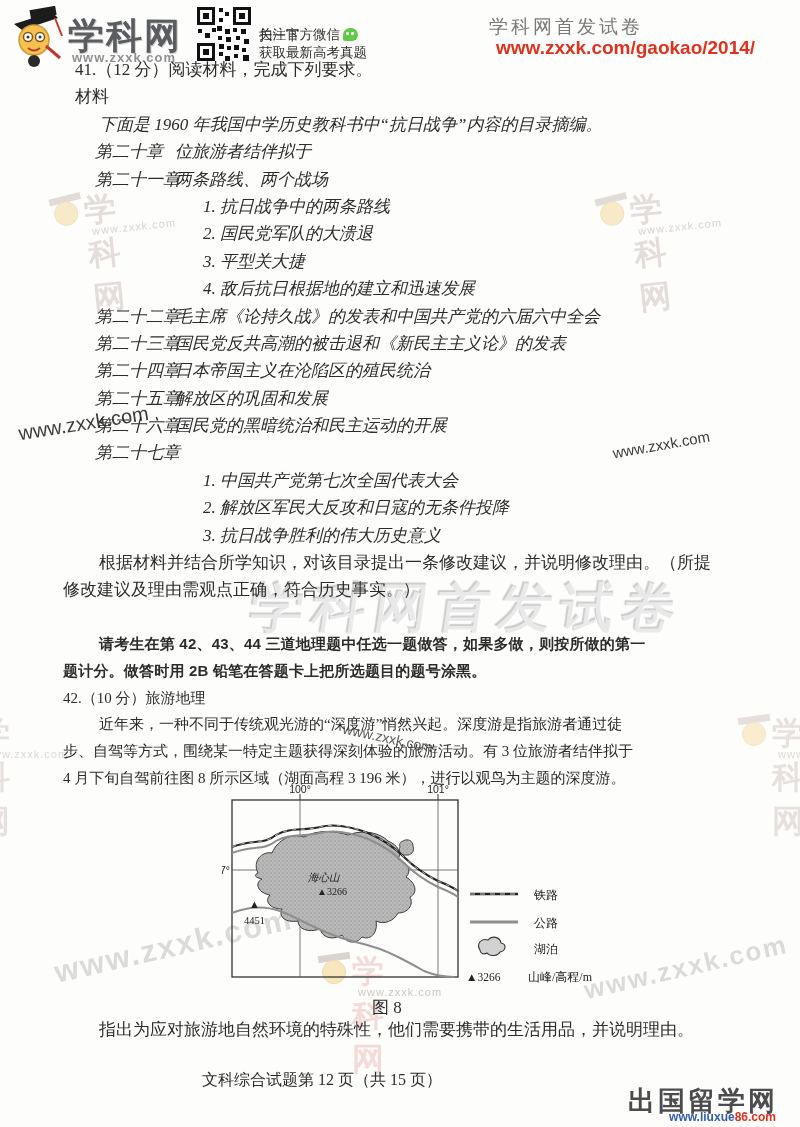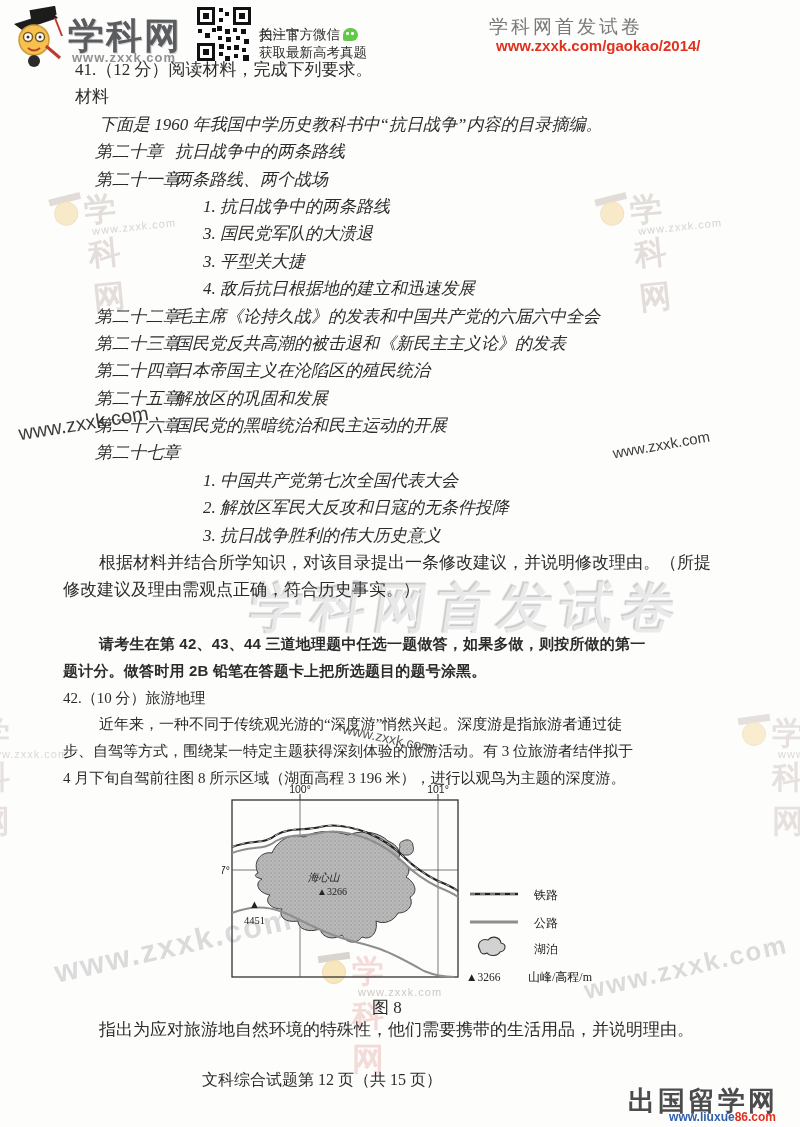--- a/index.html
+++ b/index.html
@@ -10,21 +10,21 @@
   .logo-wrap{position:absolute;left:8px;top:6px;width:185px;height:60px;}
   .logo-name{position:absolute;left:60px;top:6px;font-family:"Liberation Sans",sans-serif;
     font-size:36px;font-weight:bold;color:#5b5c5f;letter-spacing:2px;text-shadow:1px 1px 0 #cfcfcf;}
   .logo-url{position:absolute;left:64px;top:44px;font-family:"Liberation Sans",sans-serif;
     font-size:13px;font-weight:bold;color:#8f9092;letter-spacing:1px;}
   .qr{position:absolute;left:196px;top:6px;width:56px;height:56px;}
   .qr-cap{position:absolute;left:259px;font-family:"Liberation Sans",sans-serif;font-size:13.5px;color:#2e2e2e;}
   .hdr-right-title{position:absolute;left:489px;top:14px;font-family:"Liberation Sans",sans-serif;
     font-size:19px;color:#7a7a7a;letter-spacing:3px;}
   .hdr-right-url{position:absolute;left:496px;top:37px;font-family:"Liberation Sans",sans-serif;
-    font-size:15px;color:#e0301e;font-weight:bold;}
+    font-size:19px;color:#e0301e;font-weight:bold;}
   .wechat{display:inline-block;position:relative;width:15px;height:13px;background:#62c84a;
     border-radius:7px 7px 6px 2px;vertical-align:-2px;margin-left:3px;}
   .wechat::before,.wechat::after{content:"";position:absolute;top:4px;width:2.5px;height:2.5px;border-radius:50%;background:#fff;}
   .wechat::before{left:3px;} .wechat::after{left:8px;}
 
   
   .doc1{position:absolute;left:63px;top:56px;width:690px;}
   .doc1 .row{height:27.4px;line-height:27.4px;font-size:17px;white-space:nowrap;}
   .doc2{position:absolute;left:63px;top:631px;width:690px;}
   .doc2 .row{height:26.8px;line-height:26.8px;font-size:15px;white-space:nowrap;}
@@ -177,28 +177,28 @@
   <div class="hdr-right-title">学科网首发试卷</div>
   <div class="hdr-right-url">www.zxxk.com/gaokao/2014/</div>
 
   <div class="doc1">
     <div class="row ind1">41.（12 分）阅读材料，完成下列要求。</div>
     <div class="row ind1">材料</div>
     <div class="row ind2 kai">下面是 1960 年我国中学历史教科书中“抗日战争”内容的目录摘编。</div>
 
     <div class="row kai mrow">
         <span class="mnum">第二十章</span>
-        <span>抗日战争中的两条路线</span>
+        <span>位旅游者结伴拟于</span>
       </div>
     <div class="row kai mrow">
         <span class="mnum">第二十一章</span>
         <span>两条路线、两个战场</span>
       </div>
     <div class="row kai mitem">1. 抗日战争中的两条路线</div>
-    <div class="row kai mitem">3. 国民党军队的大溃退</div>
+    <div class="row kai mitem">2. 国民党军队的大溃退</div>
     <div class="row kai mitem">3. 平型关大捷</div>
     <div class="row kai mitem">4. 敌后抗日根据地的建立和迅速发展</div>
     <div class="row kai mrow">
         <span class="mnum">第二十二章</span>
         <span>毛主席《论持久战》的发表和中国共产党的六届六中全会</span>
       </div>
     <div class="row kai mrow">
         <span class="mnum">第二十三章</span>
         <span>国民党反共高潮的被击退和《新民主主义论》的发表</span>
       </div>

